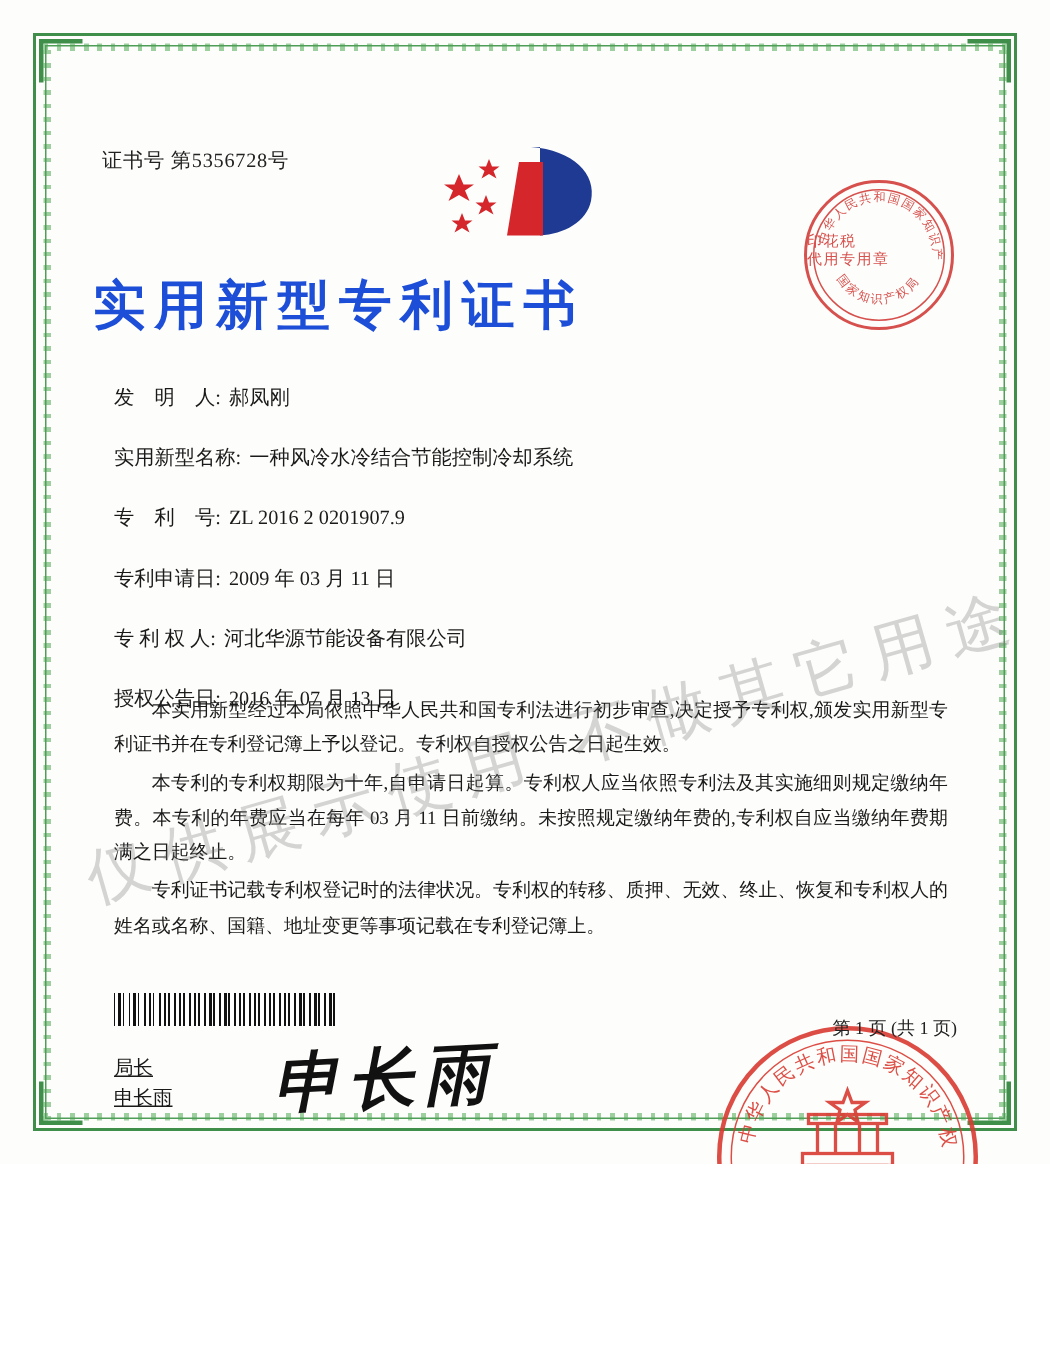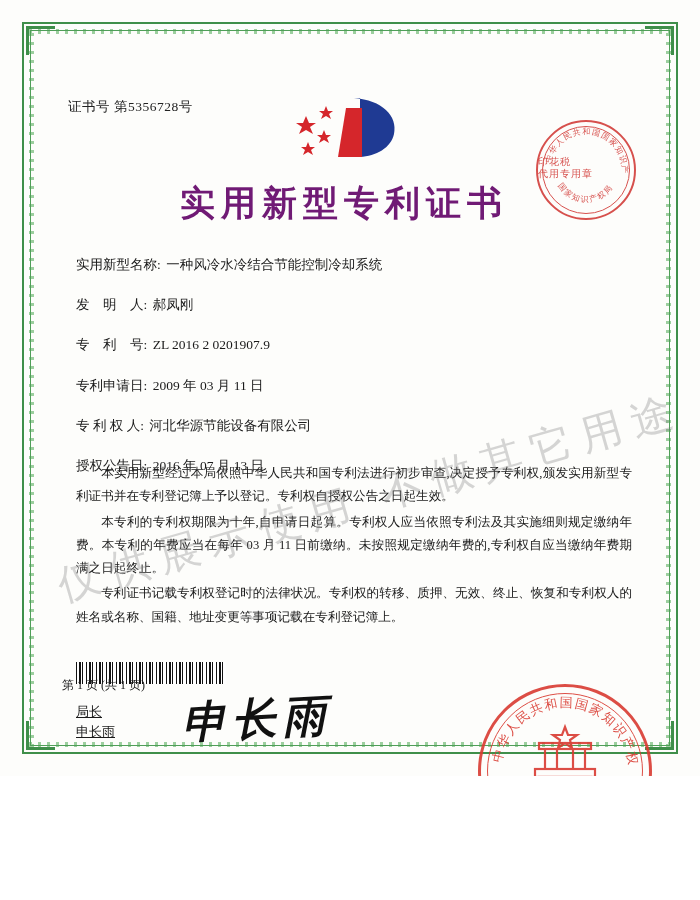--- a/index.html
+++ b/index.html
@@ -93,25 +93,25 @@
     top: 28px;
     width: 140px;
     height: 75px;
   }
 
   .title {
     position: absolute;
     left: 0;
     right: 12px;
     top: 118px;
-    text-align: center;
+    text-align: left;
     font-size: 35px;
     font-weight: bold;
     letter-spacing: 6px;
-    color: #701a75;
+    color: #1d4ed8;
     font-family: "DejaVu Serif", "Liberation Serif", serif;
   }
 
   .fields {
     position: absolute;
     left: 14px;
     right: 0;
     top: 195px;
   }
   .field {
@@ -172,21 +172,21 @@
     transform: rotate(-3deg);
     font-weight: bold;
     font-style: italic;
   }
 
   .footer {
     position: absolute;
     left: 0;
     right: 0;
     bottom: 20px;
-    text-align: left;
+    text-align: right;
     font-size: 12px;
     color: #222;
   }
 
   
   .stamp-top {
     position: absolute;
     left: 474px;
     top: 58px;
     width: 96px;
@@ -314,26 +314,26 @@
       <div class="t-center">
         <div>印花税</div>
         <div>代用专用章</div>
       </div>
     </div>
 
     <div class="title">实用新型专利证书</div>
 
     <div class="fields">
       <div class="field">
+        <span class="lbl">发　明　人:</span>
+        <span class="val">郝凤刚</span>
+      </div>
+      <div class="field">
         <span class="lbl">实用新型名称:</span>
         <span class="val">一种风冷水冷结合节能控制冷却系统</span>
-      </div>
-      <div class="field">
-        <span class="lbl">发　明　人:</span>
-        <span class="val">郝凤刚</span>
       </div>
       <div class="field">
         <span class="lbl">专　利　号:</span>
         <span class="val">ZL 2016 2 0201907.9</span>
       </div>
       <div class="field">
         <span class="lbl">专利申请日:</span>
         <span class="val">2009 年 03 月 11 日</span>
       </div>
       <div class="field">

